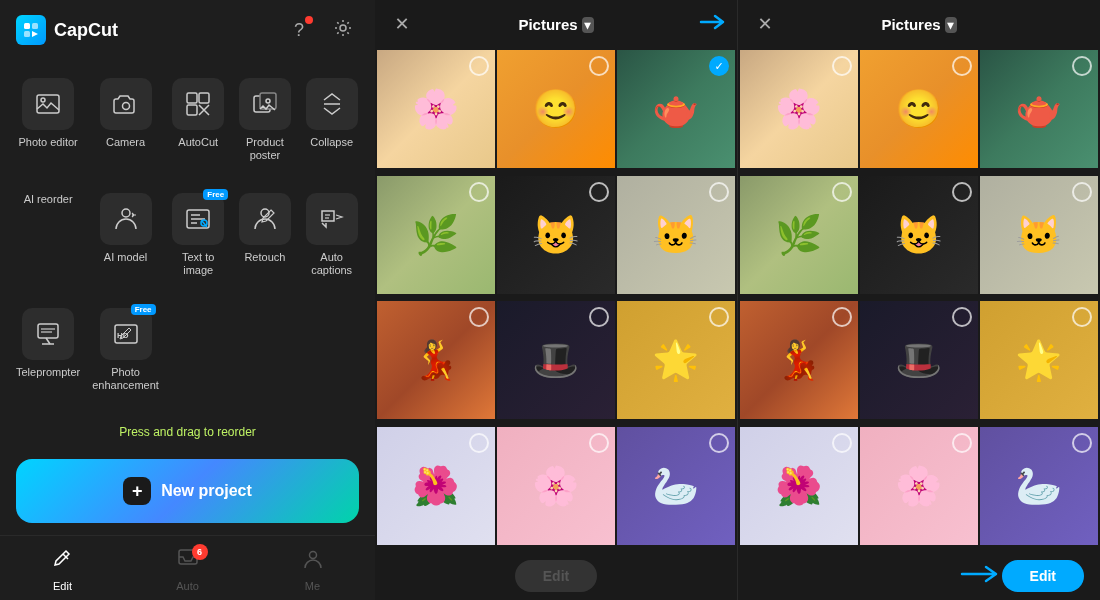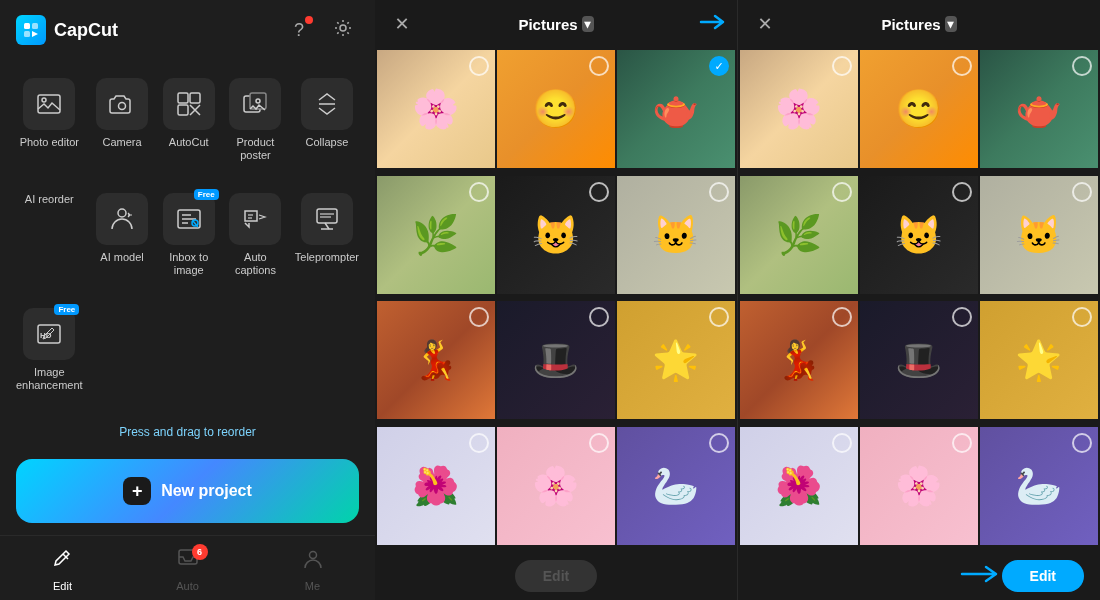--- a/index.html
+++ b/index.html
@@ -118,21 +118,21 @@
       background: #0099ff;
       color: white;
       font-size: 8px;
       padding: 1px 4px;
       border-radius: 4px;
       font-weight: 600;
     }
 
     .drag-hint {
       text-align: center;
-      color: #7dd3fc;
+      color: #bef264;
       font-size: 12px;
       padding: 8px;
     }
 
     .new-project-btn {
       margin: 12px 16px;
       background: linear-gradient(135deg, #00d4ff 0%, #4488ff 50%, #00d4aa 100%);
       border: none;
       border-radius: 16px;
       padding: 18px;
@@ -241,21 +241,21 @@
       display: flex;
       align-items: center;
       justify-content: center;
     }
 
     .panel-title {
       color: white;
       font-size: 15px;
       font-weight: 600;
       display: flex;
-      align-items: flex-start;
+      align-items: flex-end;
       gap: 4px;
     }
 
     .dropdown-chevron {
       font-size: 12px;
       color: white;
       background: #555;
       border-radius: 4px;
       padding: 1px 3px;
     }
@@ -469,23 +469,33 @@
         <span class="free-badge">Free</span>
         <svg width="28" height="28" viewBox="0 0 28 28" fill="none">
           <rect x="3" y="5" width="22" height="18" rx="2" stroke="#ccc" stroke-width="1.5" fill="none"></rect>
           <line x1="7" y1="10" x2="16" y2="10" stroke="#ccc" stroke-width="1.5"></line>
           <line x1="7" y1="14" x2="21" y2="14" stroke="#ccc" stroke-width="1.5"></line>
           <line x1="7" y1="18" x2="13" y2="18" stroke="#ccc" stroke-width="1.5"></line>
           <path d="M18 16l5 6" stroke="#00aaff" stroke-width="1.5"></path>
           <circle cx="20" cy="18" r="3" stroke="#00aaff" stroke-width="1.5" fill="none"></circle>
         </svg>
       </div>
-      <span class="tool-label">Inbox to image</span>
-    </div>
-
+      <span class="tool-label">Text to image</span>
+    </div>
+
+    <div class="tool-item">
+      <div class="tool-icon-box">
+        <svg width="28" height="28" viewBox="0 0 28 28" fill="none">
+          <path d="M14 4a4 4 0 1 1 0 8 4 4 0 0 1 0-8z" stroke="#ccc" stroke-width="1.5" fill="none"></path>
+          <path d="M4 24c0-5.5 4.5-10 10-10s10 4.5 10 10" stroke="#ccc" stroke-width="1.5" fill="none"></path>
+          <path d="M20 5l3 3-8 8-4 1 1-4z" stroke="#ccc" stroke-width="1.2" fill="none"></path>
+        </svg>
+      </div>
+      <span class="tool-label">Retouch</span>
+    </div>
 
     <div class="tool-item">
       <div class="tool-icon-box">
         <svg width="28" height="28" viewBox="0 0 28 28" fill="none">
           <path d="M4 6h12v10H4z" stroke="#ccc" stroke-width="1.5" fill="none" rx="1"></path>
           <path d="M4 18l4 4v-4" stroke="#ccc" stroke-width="1.5" fill="none"></path>
           <path d="M18 10l6 2-6 2" stroke="#ccc" stroke-width="1.2" fill="none"></path>
           <line x1="7" y1="10" x2="12" y2="10" stroke="#ccc" stroke-width="1.2"></line>
           <line x1="7" y1="13" x2="11" y2="13" stroke="#ccc" stroke-width="1.2"></line>
         </svg>
@@ -509,21 +519,21 @@
 
     <div class="tool-item">
       <div class="tool-icon-box">
         <span class="free-badge">Free</span>
         <svg width="28" height="28" viewBox="0 0 28 28" fill="none">
           <rect x="3" y="5" width="22" height="18" rx="2" stroke="#ccc" stroke-width="1.5" fill="none"></rect>
           <text x="5" y="18" font-size="8" fill="#ccc" font-weight="700">HD</text>
           <path d="M17 8l2 2-8 8-3 1 1-3z" stroke="#ccc" stroke-width="1" fill="none"></path>
         </svg>
       </div>
-      <span class="tool-label">Image enhancement</span>
+      <span class="tool-label">Photo enhancement</span>
     </div>
   </div>
 
   <div class="drag-hint">
     <span>Press and drag to reorder</span>
   </div>
 
   <button class="new-project-btn">
     <div class="plus-icon-circle">+</div>
     <span>New project</span>

